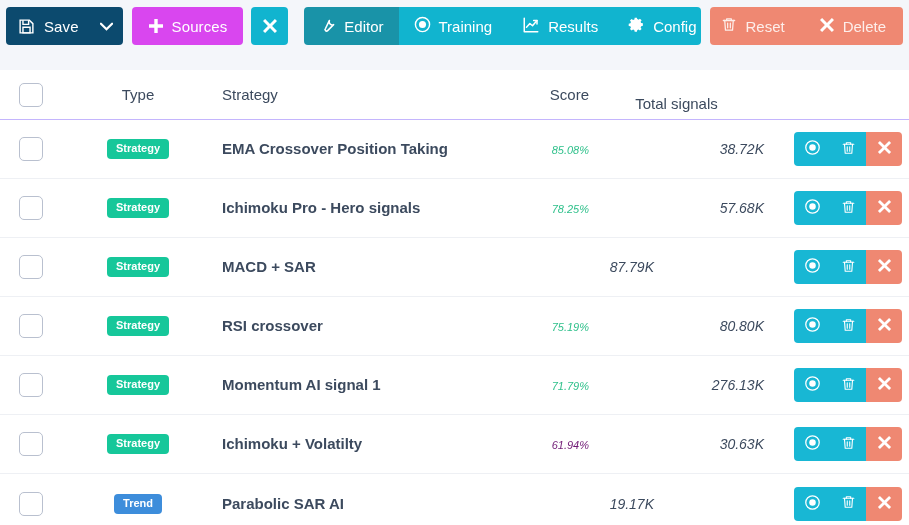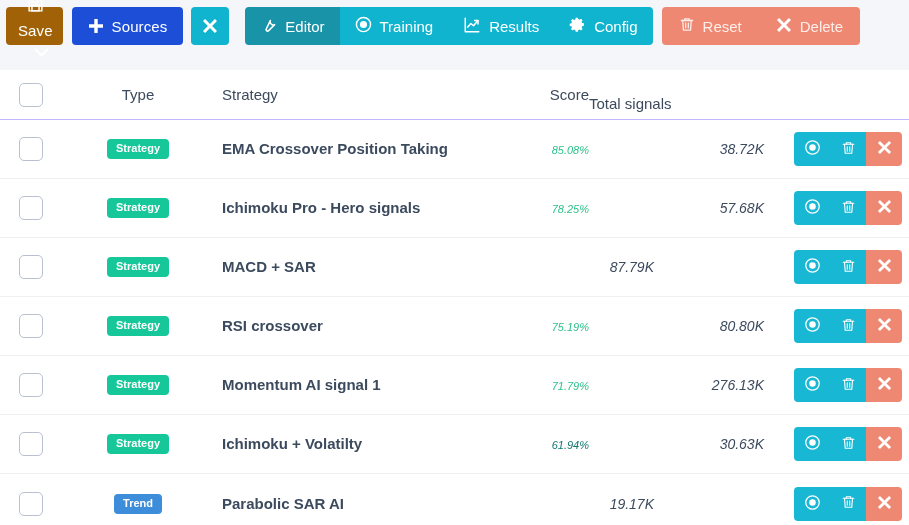--- a/index.html
+++ b/index.html
@@ -28,44 +28,44 @@
     gap: 8px;
     color: #ffffff;
     font-size: 15px;
     font-family: "Liberation Sans", sans-serif;
     cursor: pointer;
     padding: 0 14px;
     white-space: nowrap;
     letter-spacing: .1px;
   }
   .btn svg { display: block; }
-  .btn-save { background: #a16207; padding: 0 10px 0 12px; gap: 9px; flex-direction: column; }
+  .btn-save { background: #0c4a6e; padding: 0 10px 0 12px; gap: 9px; }
   .btn-save .caret { margin-left: 12px; }
-  .btn-sources { background: #1d4ed8; margin-left: 9px; padding: 0 16px; }
+  .btn-sources { background: #d946ef; margin-left: 9px; padding: 0 16px; }
   .btn-closex  { background: #11b4cf; margin-left: 8px; width: 38px; padding: 0; }
 
   .tabgroup {
     display: flex;
     margin-left: 16px;
     border-radius: 4px;
     overflow: hidden;
   }
   .tab {
     height: 38px; border: none;
     display: inline-flex; align-items: center; justify-content: center;
     gap: 8px;
     background: #11b4cf; color: #ffffff;
     font-size: 15px; font-family: "Liberation Sans", sans-serif;
     cursor: pointer; padding: 0 15px; white-space: nowrap;
   }
   .tab.active { background: #1993a8; }
 
   .dangergroup {
     display: flex; margin-left: 9px;
-    border-radius: 4px; overflow: hidden;
+    border-radius: 4px; overflow: hidden; justify-content: flex-end;
   }
   .dbtn {
     height: 38px; border: none;
     display: inline-flex; align-items: center; justify-content: center;
     gap: 8px;
     background: #ef8872; color: #fdeeea;
     font-size: 15px; font-family: "Liberation Sans", sans-serif;
     cursor: pointer; padding: 0 17px; white-space: nowrap;
   }
 
@@ -92,21 +92,21 @@
   .c-check  { width: 62px; display:flex; justify-content:center; align-items:center; }
   .c-type   { width: 152px; display:flex; justify-content:center; align-items:center; }
   .c-name   { width: 265px; padding-left: 8px; }
   .c-score  { width: 110px; text-align: right; }
   .c-signals{ width: 175px; text-align: right; padding-left: 45px; }
   .c-actions{ flex: 1; display:flex; justify-content:flex-end; padding-right: 7px; }
 
   .th-type   { width: 152px; text-align: center; }
   .th-name   { width: 265px; padding-left: 8px; }
   .th-score  { width: 110px; text-align: right; }
-  .th-signals{ width: 175px; text-align: left; margin-top: 17px; }
+  .th-signals{ width: 175px; text-align: center; margin-top: 17px; }
 
   .chk {
     width: 24px; height: 24px;
     border: 1px solid #b9c0cf;
     border-radius: 5px;
     background: #fff;
     cursor: pointer;
   }
 
   .badge {
@@ -121,21 +121,21 @@
   .badge-strategy { background: #16c79a; }
   .badge-trend    { background: #3d8ddb; }
 
   .sname {
     font-size: 15px; font-weight: bold; color: #3c4a5e;
   }
   .score {
     font-size: 11px; font-style: italic;
   }
   .score-good { color: #2fc08b; }
-  .score-warn { color: #0f766e; }
+  .score-warn { color: #701a75; }
   .signals {
     font-size: 14px; font-style: italic; color: #3c4a5e;
   }
 
   .actgrp { display: flex; border-radius: 4px; overflow: hidden; }
   .act {
     height: 34px; width: 36px; border: none;
     display: inline-flex; align-items: center; justify-content: center;
     background: #18b7d4; cursor: pointer;
   }

